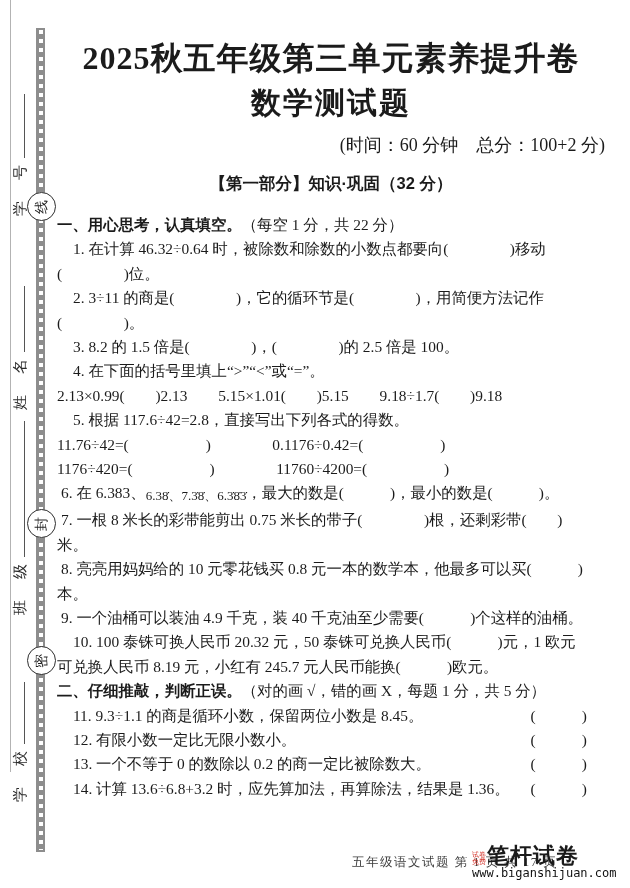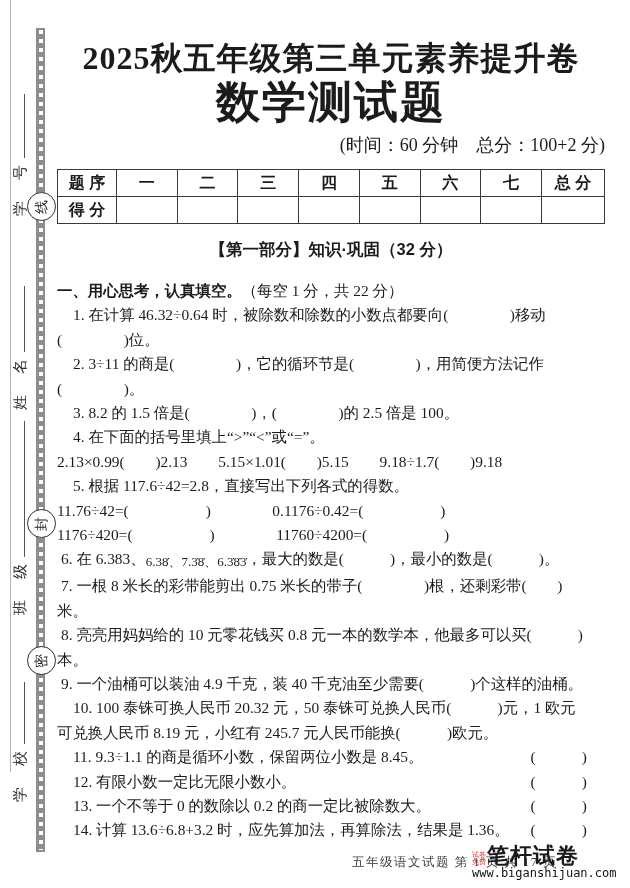--- a/index.html
+++ b/index.html
@@ -21,21 +21,21 @@
   }
   .mlabel .blank { display:inline-block; border-bottom:1.2px solid #555; height:13px; vertical-align:baseline; margin-left:4px; }
   .seal {
     position:absolute; left:27px; width:27px; height:27px; border:1.6px solid #2e2e2e; border-radius:50%;
     background:#fff; display:flex; align-items:center; justify-content:center; z-index:3;
   }
   .seal span { transform:rotate(-90deg); font-size:14px; color:#1e1e1e; }
   
   .content { position:absolute; left:57px; top:30px; width:548px; }
   .title1 { font-size:32px; font-weight:bold; text-align:center; line-height:44px; margin-top:6px; letter-spacing:1px; }
-  .title2 { font-size:44px; font-weight:bold; text-align:center; line-height:46px; letter-spacing:2px; }
+  .title2 { font-size:30px; font-weight:bold; text-align:center; line-height:46px; letter-spacing:2px; }
   .subtitle { font-size:18px; text-align:right; line-height:26px; margin-top:6px; }
   table.score { border-collapse:collapse; width:548px; margin-top:11px; table-layout:fixed; }
   table.score td {
     border:1.6px solid #3a3a3a; height:26px; text-align:center;
     font-family:"Liberation Sans","DejaVu Sans",sans-serif; font-weight:bold; font-size:16px; padding:0;
   }
   td.c-first { width:58px; }
   td.c-last  { width:62px; }
   .part-header {
     margin-top:12px; text-align:center; font-family:"Liberation Sans","DejaVu Sans",sans-serif;
@@ -94,46 +94,20 @@
     </div>
   <div class="seal" style="top:646px;">
       <span>密</span>
     </div>
 
   <div class="content">
     <div class="title1">2025秋五年级第三单元素养提升卷</div>
     <div class="title2">数学测试题</div>
     <div class="subtitle">(时间：60 分钟　总分：100+2 分)</div>
 
-    <table class="score">
-      <tbody>
-          <tr>
-        <td class="c-first">题 序</td>
-        <td>一</td>
-        <td>二</td>
-        <td>三</td>
-        <td>四</td>
-        <td>五</td>
-        <td>六</td>
-        <td>七</td>
-        <td class="c-last">总 分</td>
-      </tr>
-      <tr>
-        <td>得 分</td>
-        <td></td>
-        <td></td>
-        <td></td>
-        <td></td>
-        <td></td>
-        <td></td>
-        <td></td>
-        <td></td>
-      </tr>
-    </tbody>
-      </table>
 
     <div class="part-header">【第一部分】知识·巩固（32 分）</div>
 
     <div class="body">
       <div class="line sec">
         <span class="bold-sans">一、用心思考，认真填空。</span><span>（每空 1 分，共 22 分）</span>
       </div>
 
       <div class="line item">1. 在计算 46.32÷0.64 时，被除数和除数的小数点都要向(　　　　)移动</div>
       <div class="line cont">(　　　　)位。</div>
@@ -151,20 +125,23 @@
       </div>
 
       <div class="line item0">7. 一根 8 米长的彩带能剪出 0.75 米长的带子(　　　　)根，还剩彩带(　　)</div>
       <div class="line cont">米。</div>
       <div class="line item0">8. 亮亮用妈妈给的 10 元零花钱买 0.8 元一本的数学本，他最多可以买(　　　)</div>
       <div class="line cont">本。</div>
       <div class="line item0">9. 一个油桶可以装油 4.9 千克，装 40 千克油至少需要(　　　)个这样的油桶。</div>
       <div class="line item">10. 100 泰铢可换人民币 20.32 元，50 泰铢可兑换人民币(　　　)元，1 欧元</div>
       <div class="line cont">可兑换人民币 8.19 元，小红有 245.7 元人民币能换(　　　)欧元。</div>
 
+      <div class="line sec">
+        <span class="bold-sans">二、仔细推敲，判断正误。</span><span>（对的画 √，错的画 X，每题 1 分，共 5 分）</span>
+      </div>
 
       <div class="line item jrow">
         <span>11. 9.3÷1.1 的商是循环小数，保留两位小数是 8.45。</span>
         <span class="jparen">(　　　)</span>
       </div>
       <div class="line item jrow">
         <span>12. 有限小数一定比无限小数小。</span>
         <span class="jparen">(　　　)</span>
       </div>
       <div class="line item jrow">

